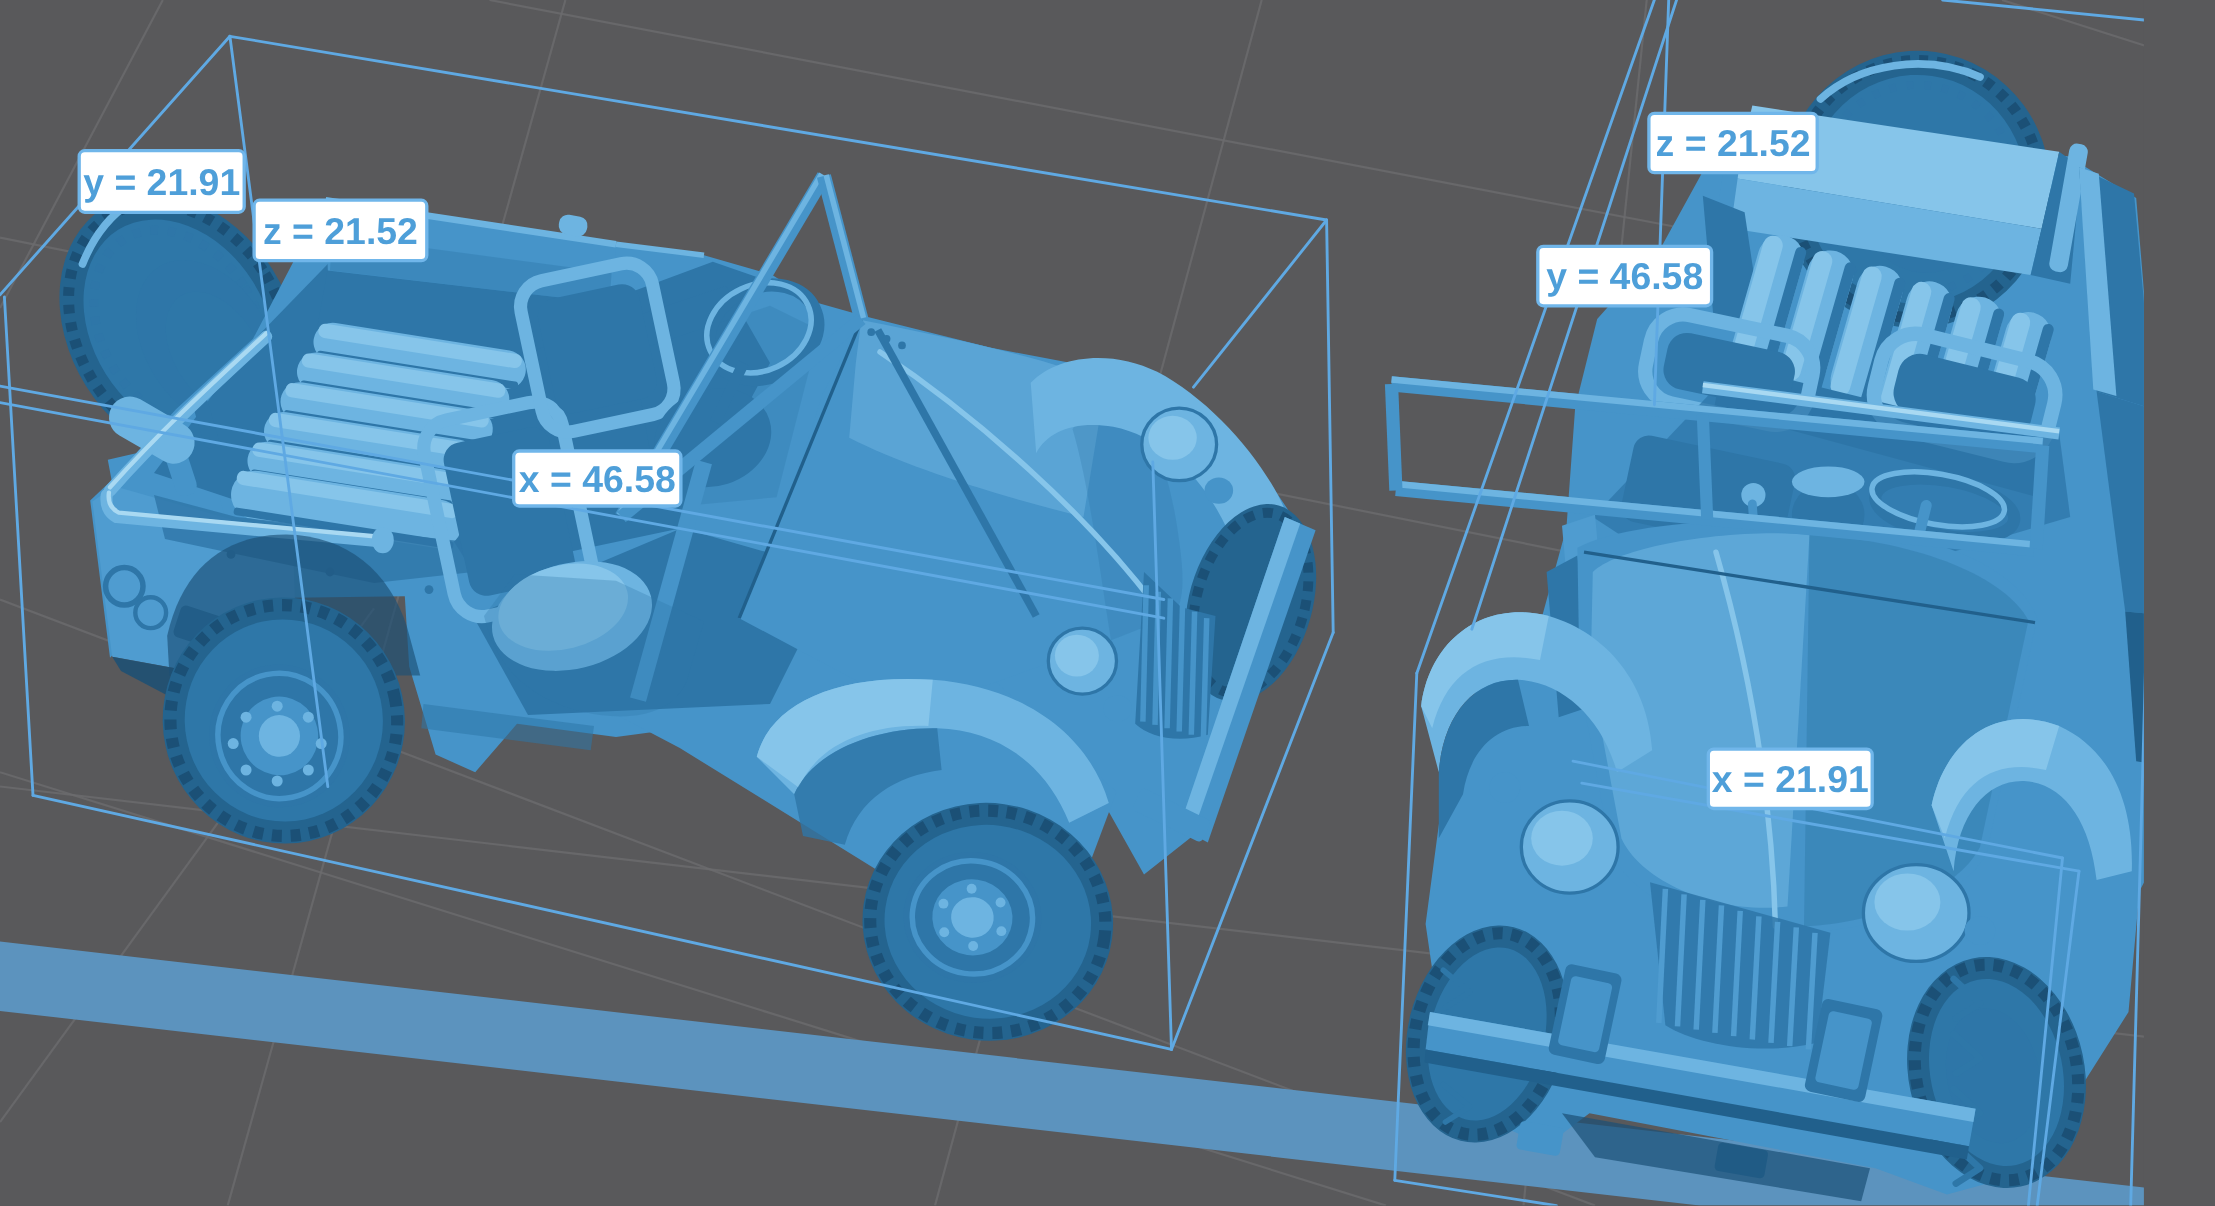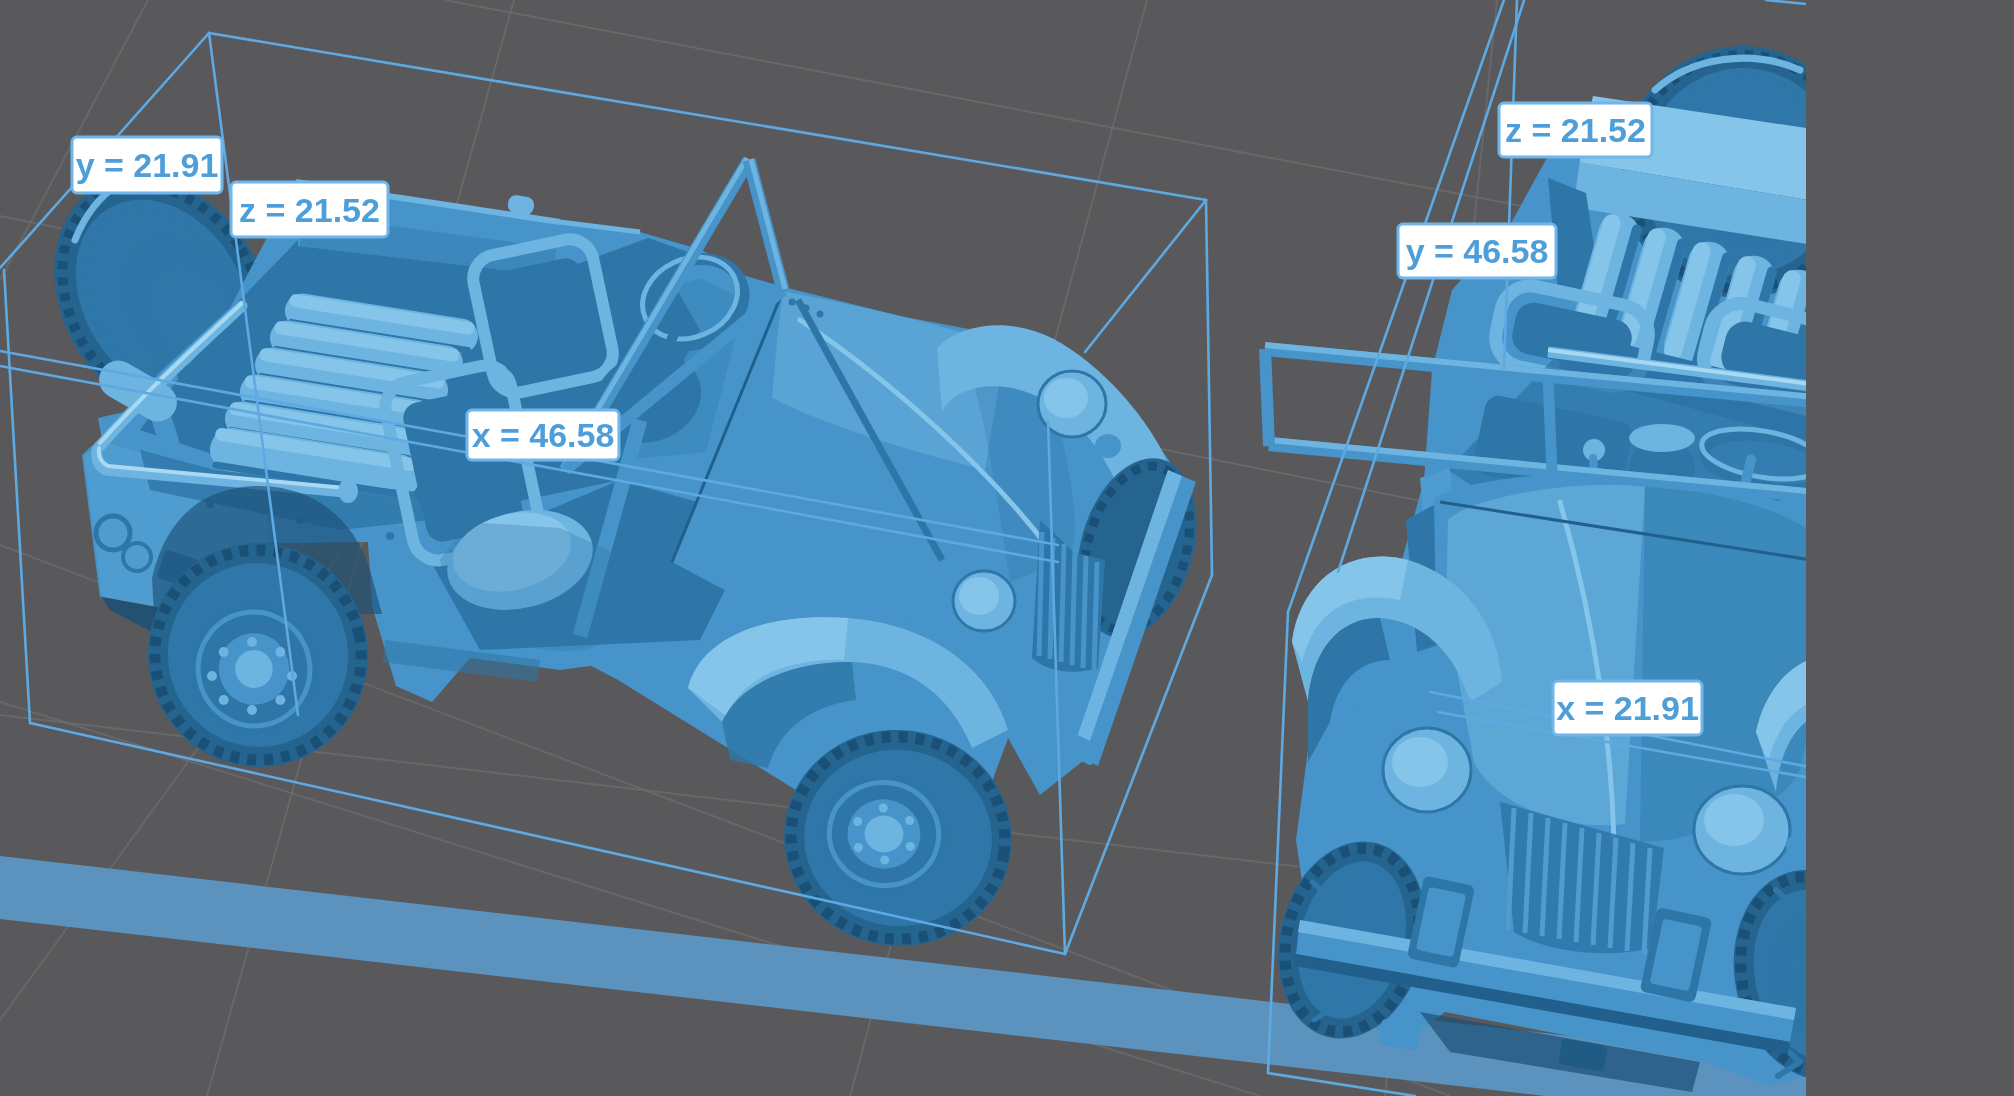--- a/index.html
+++ b/index.html
@@ -1,15 +1,15 @@
 <!DOCTYPE html>
 <html><head><meta charset="utf-8">
 <style>
 html,body{margin:0;padding:0;background:#59595B;}
-#stage{position:relative;width:1806px;height:1096px;overflow:hidden;}
+#stage{position:relative;width:1949px;height:1096px;overflow:hidden;}
 svg{display:block;}
 </style></head>
 <body>
 <div id="stage">
 <svg width="2014" height="1096" viewBox="0 0 2014 1096">
 <rect width="2014" height="1096" fill="#59595B"></rect>
 <line x1="445.0" y1="0.0" x2="2014.0" y2="300.0" stroke="#6B6B6E" stroke-width="2.0" stroke-opacity="0.8" stroke-linecap="butt"></line>
 <line x1="1820.0" y1="0.0" x2="2014.0" y2="62.0" stroke="#6B6B6E" stroke-width="2.0" stroke-opacity="0.8" stroke-linecap="butt"></line>
 <line x1="0.0" y1="216.0" x2="2014.0" y2="620.0" stroke="#6B6B6E" stroke-width="2.0" stroke-opacity="0.8" stroke-linecap="butt"></line>
 <line x1="0.0" y1="545.0" x2="1450.0" y2="1096.0" stroke="#6B6B6E" stroke-width="2.0" stroke-opacity="0.8" stroke-linecap="butt"></line>

